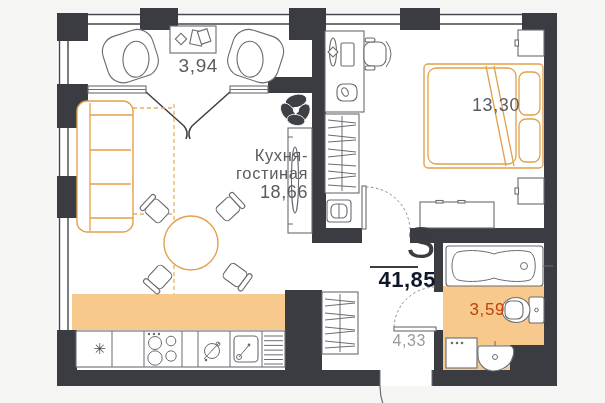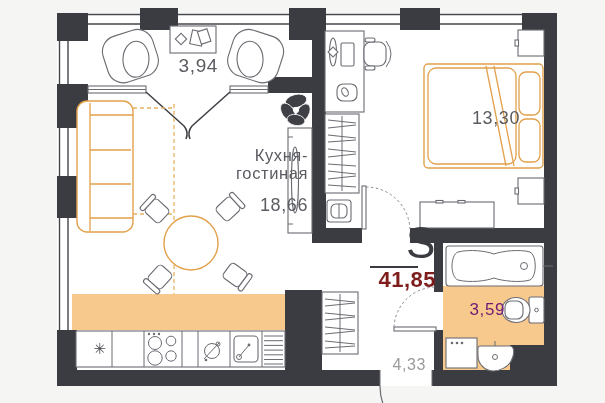--- a/index.html
+++ b/index.html
@@ -1,20 +1,20 @@
 <!DOCTYPE html>
 <html><head>
 <meta charset="utf-8">
 <style>
   html,body{margin:0;padding:0;}
   body{width:605px;height:403px;background:#f5f5f3;font-family:"Liberation Sans", sans-serif;}
   #plan{position:relative;width:605px;height:403px;overflow:hidden;}
   #plan svg{position:absolute;left:0;top:0;}
   .lbl{position:absolute;text-align:right;color:#5b5c61;letter-spacing:.6px;line-height:18px;}
-  .lbl .area{margin-top:14px;}
+  .lbl .area{margin-top:1px;}
   .wall{fill:#3b3c41;}
   .win{stroke:#46474c;stroke-width:1.4;fill:none;}
   .gray{stroke:#6b6c72;fill:#ffffff;stroke-width:1.1;}
   .grayln{stroke:#6b6c72;stroke-width:1;fill:none;}
   .dark{stroke:#3f4045;fill:none;stroke-width:1.5;}
   .darkfill{fill:#3f4046;stroke:#fff;stroke-width:.8;}
   .orange{stroke:#e2a14b;fill:#ffffff;stroke-width:1.4;}
   .orangeln{stroke:#e2a14b;fill:none;stroke-width:1.3;}
   .dash{stroke:#e8b263;stroke-width:1.3;fill:none;stroke-dasharray:4 3;}
   .arc{stroke:#8a8b90;stroke-width:1;fill:none;stroke-dasharray:2.5 2.5;}
@@ -22,23 +22,23 @@
   .zone{fill:#f8c98d;}
   .dot{fill:#6b6c72;}
   #loggia-area{left:138px;top:57px;width:80px;font-size:19px;}
   #kitchen-label{left:168px;top:146px;width:140px;font-size:16.5px;}
   #kitchen-label .area{font-size:18px;}
   #bedroom-label{left:405px;top:95px;width:115px;font-size:16.5px;}
   #bedroom-label .area{font-size:18px;}
   #total-label{left:352px;top:222px;width:84px;}
   #total-symbol{font-size:44px;line-height:42px;color:#3b3c41;font-weight:400;}
   #total-rule{width:48px;height:2px;background:#3b3c41;margin:2px auto 3px auto;}
-  #total-value{font-size:22px;font-weight:700;color:#7f1d1d;letter-spacing:.5px;}
-  #hallway-area{left:366px;top:356px;width:60px;font-size:16px;color:#9b9b9b;}
-  #bathroom-area{left:445px;top:301px;width:60px;font-size:17px;color:#701a75;}
+  #total-value{font-size:22px;font-weight:700;color:#0f172a;letter-spacing:.5px;}
+  #hallway-area{left:366px;top:332px;width:60px;font-size:16px;color:#9b9b9b;}
+  #bathroom-area{left:445px;top:301px;width:60px;font-size:17px;color:#c2410c;}
   #fridge-icon{left:82px;top:340px;width:24px;font-size:15px;color:#4a4b50;letter-spacing:0;}
 </style>
 </head>
 <body>
 
 <div id="plan">
 <svg width="605" height="403" viewBox="0 0 605 403">
 
   <rect x="57" y="13" width="500" height="373" fill="#ffffff"></rect>
 

